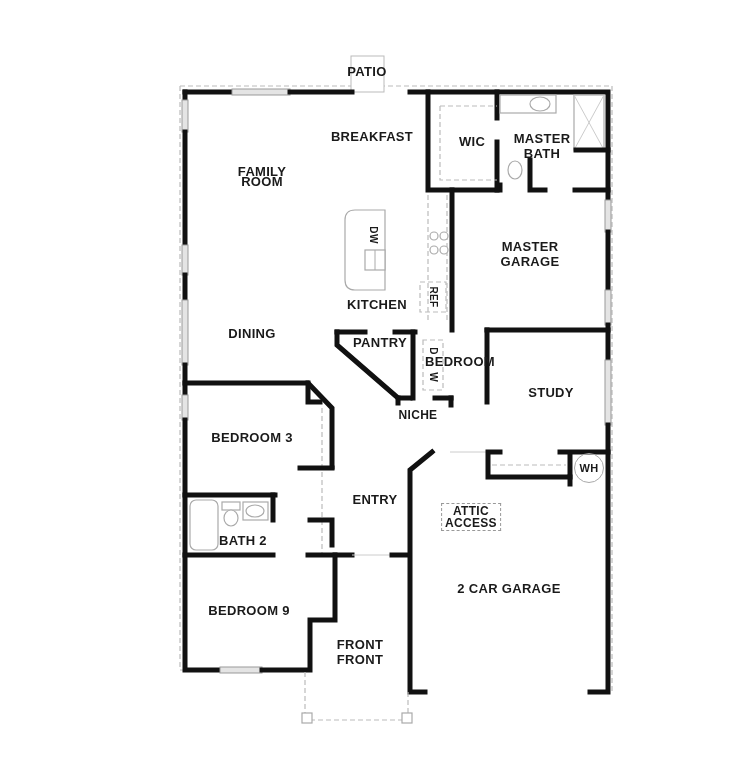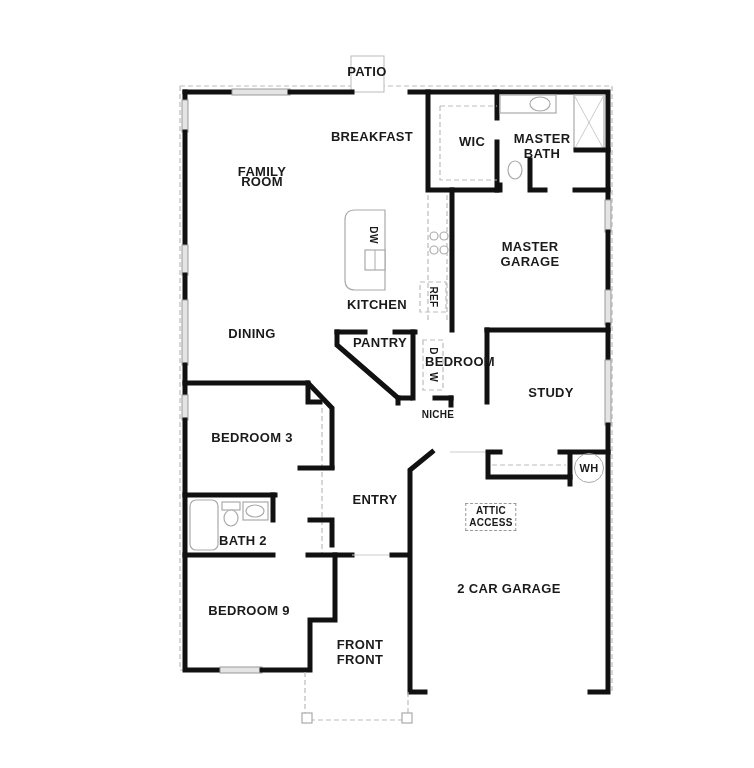--- a/index.html
+++ b/index.html
@@ -4,21 +4,21 @@
   <style>
     html, body { margin: 0; padding: 0; background: #ffffff; }
     body { width: 754px; height: 768px; position: relative; overflow: hidden; font-family: "Liberation Sans", sans-serif; }
     #plan { position: absolute; left: 0; top: 0; width: 754px; height: 768px; }
     .wall { stroke: #111; stroke-width: 5; fill: none; stroke-linecap: square; }
     .dash { stroke: #bbb; stroke-width: 1.2; fill: none; stroke-dasharray: 5 3; }
     .fixture { stroke: #aaa; stroke-width: 1.2; fill: #fff; }
     .window { stroke: #999; stroke-width: 1; fill: #e4e4e4; }
     .opening { stroke: #ccc; stroke-width: 1; fill: none; }
     .lbl { position: absolute; font-family: "Liberation Sans", sans-serif; font-weight: bold; font-size: 13px; color: #1a1a1a; text-align: center; line-height: 16px; letter-spacing: 0.3px; white-space: nowrap; transform: translate(-50%, -50%); }
-    .lbl.small { font-size: 10px; line-height: 12px; margin-left: 20px; }
+    .lbl.small { font-size: 12px; line-height: 12px; }
     .lbl.vert { transform: translate(-50%, -50%) rotate(90deg); font-size: 10px; }
     .attic { border: 1px dashed #999; padding: 1px 3px; }
     .wh { width: 28px; height: 28px; border: 1px solid #aaa; border-radius: 50%; display: flex; align-items: center; justify-content: center; font-size: 11px; }
   </style>
 </head>
 <body>
 
 <svg id="plan" viewBox="0 0 754 768" xmlns="http://www.w3.org/2000/svg">
 
   <path class="dash" d="M180 86 H612 V692"></path>

